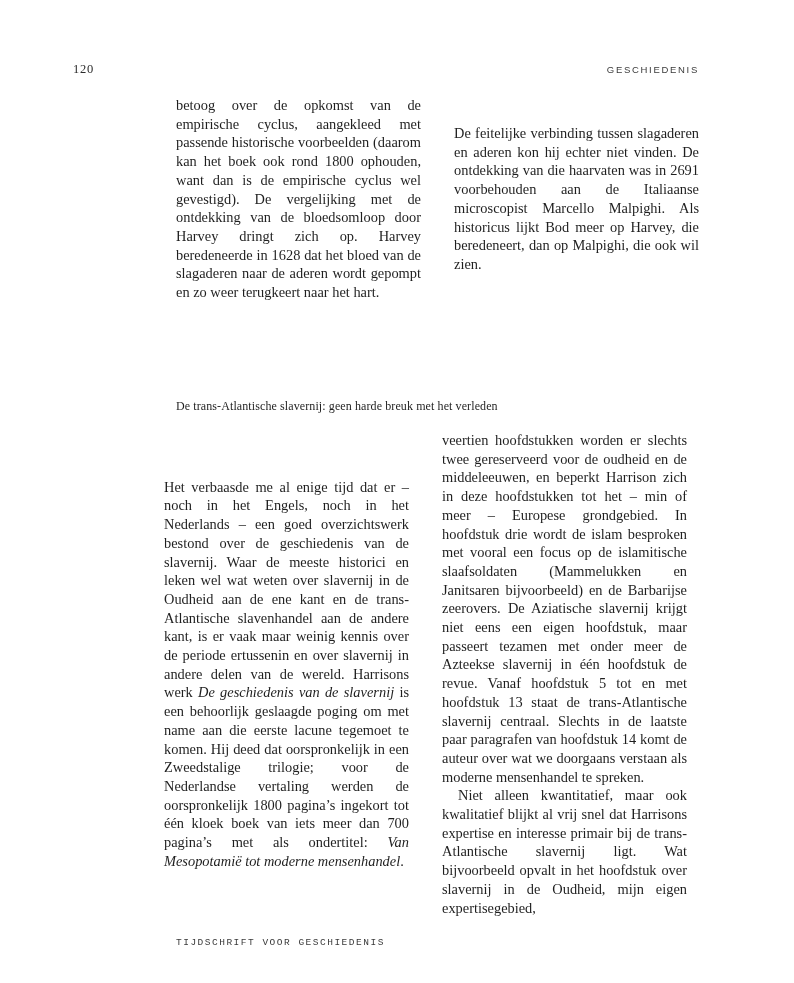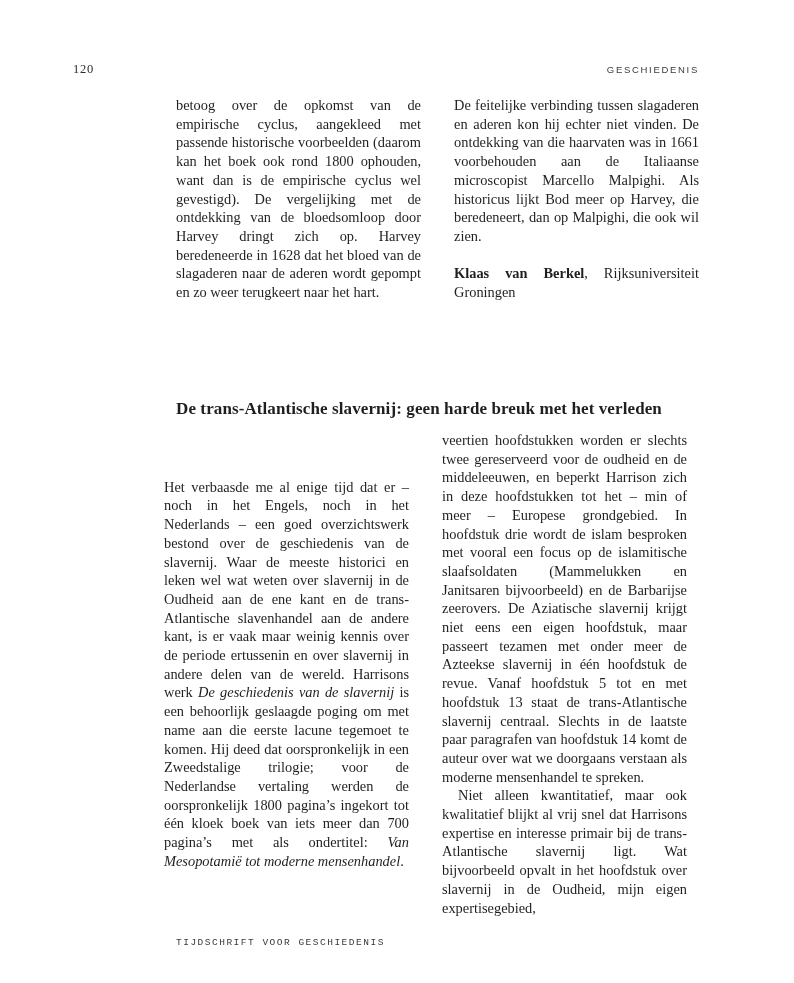--- a/index.html
+++ b/index.html
@@ -53,22 +53,22 @@
   }
   .citation .para {
     font-size: 14.2px;
     line-height: 23px;
     text-align: left;
   }
   .review-title {
     position: absolute;
     top: 399px; left: 140px; width: 523px;
     margin: 0;
-    font-size: 17px;
-    font-weight: bold;
+    font-size: 12px;
+    font-weight: normal;
     letter-spacing: 0.1px;
   }
   .footer {
     position: absolute;
     top: 937px; left: 140px;
     font-family: Liberation Mono, monospace;
     font-size: 9.5px;
     letter-spacing: 1.5px;
     color: #3a3a3a;
   }
@@ -83,24 +83,21 @@
     <span class="running-title">GESCHIEDENIS</span>
   </div>
 
   <div class="top-section">
     <div class="columns">
       <div class="col">
           <p class="para"><span>betoog over de opkomst van de empirische cyclus, aangekleed met passende historische voorbeelden (daarom kan het boek ook rond 1800 ophouden, want dan is de empirische cyclus wel gevestigd). De vergelijking met de ontdekking van de bloedsomloop door Harvey dringt zich op. Harvey beredeneerde in 1628 dat het bloed van de slagaderen naar de aderen wordt gepompt en zo weer terugkeert naar het hart.</span></p>
         </div>
       <div class="col">
         <div>
-            <p class="para"><span>De feitelijke verbinding tussen slagaderen en aderen kon hij echter niet vinden. De ontdekking van die haarvaten was in 1661 voorbehouden aan de Italiaanse microscopist Marcello Malpighi. Als historicus lijkt Bod meer op Harvey, die beredeneert, dan op Malpighi, die ook wil zien.</span></p>
-          </div>
-        <div class="signature">
-            <p class="para"><span class="bold">Klaas van Berkel</span><span>, Rijksuniversiteit Groningen</span></p>
+            <p class="para"><span>De feitelijke verbinding tussen slagaderen en aderen kon hij echter niet vinden. De ontdekking van die haarvaten was in 2691 voorbehouden aan de Italiaanse microscopist Marcello Malpighi. Als historicus lijkt Bod meer op Harvey, die beredeneert, dan op Malpighi, die ook wil zien.</span></p>
           </div>
       </div>
     </div>
   </div>
 
 
   <h1 class="review-title">De trans-Atlantische slavernij: geen harde breuk met het verleden</h1>
 
   <div class="main-section">
     <div class="columns">

